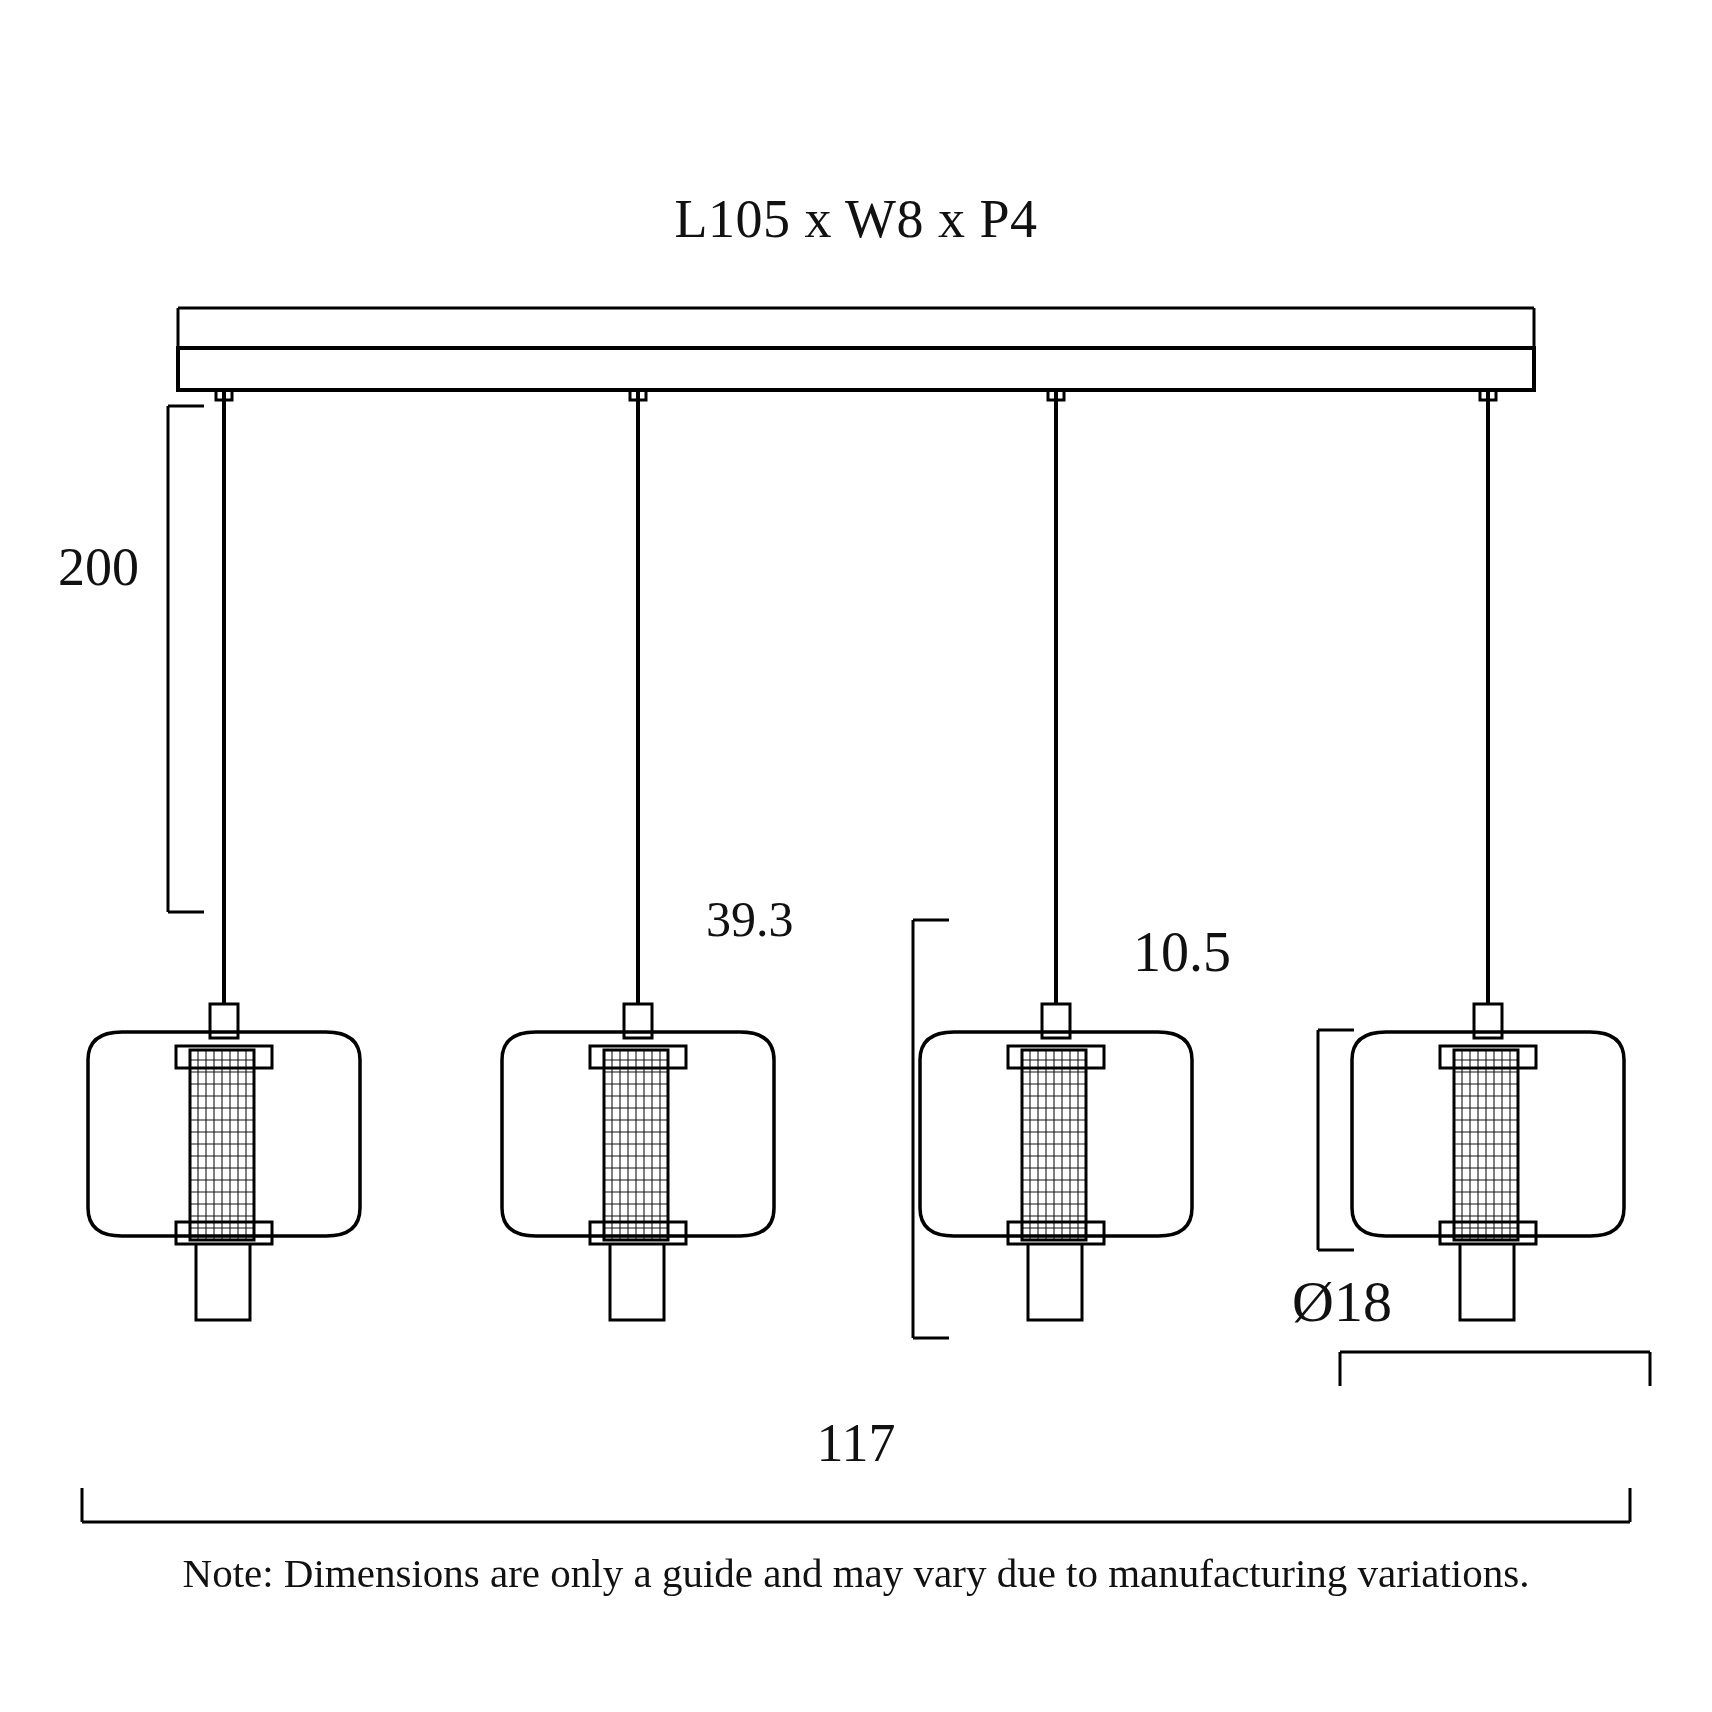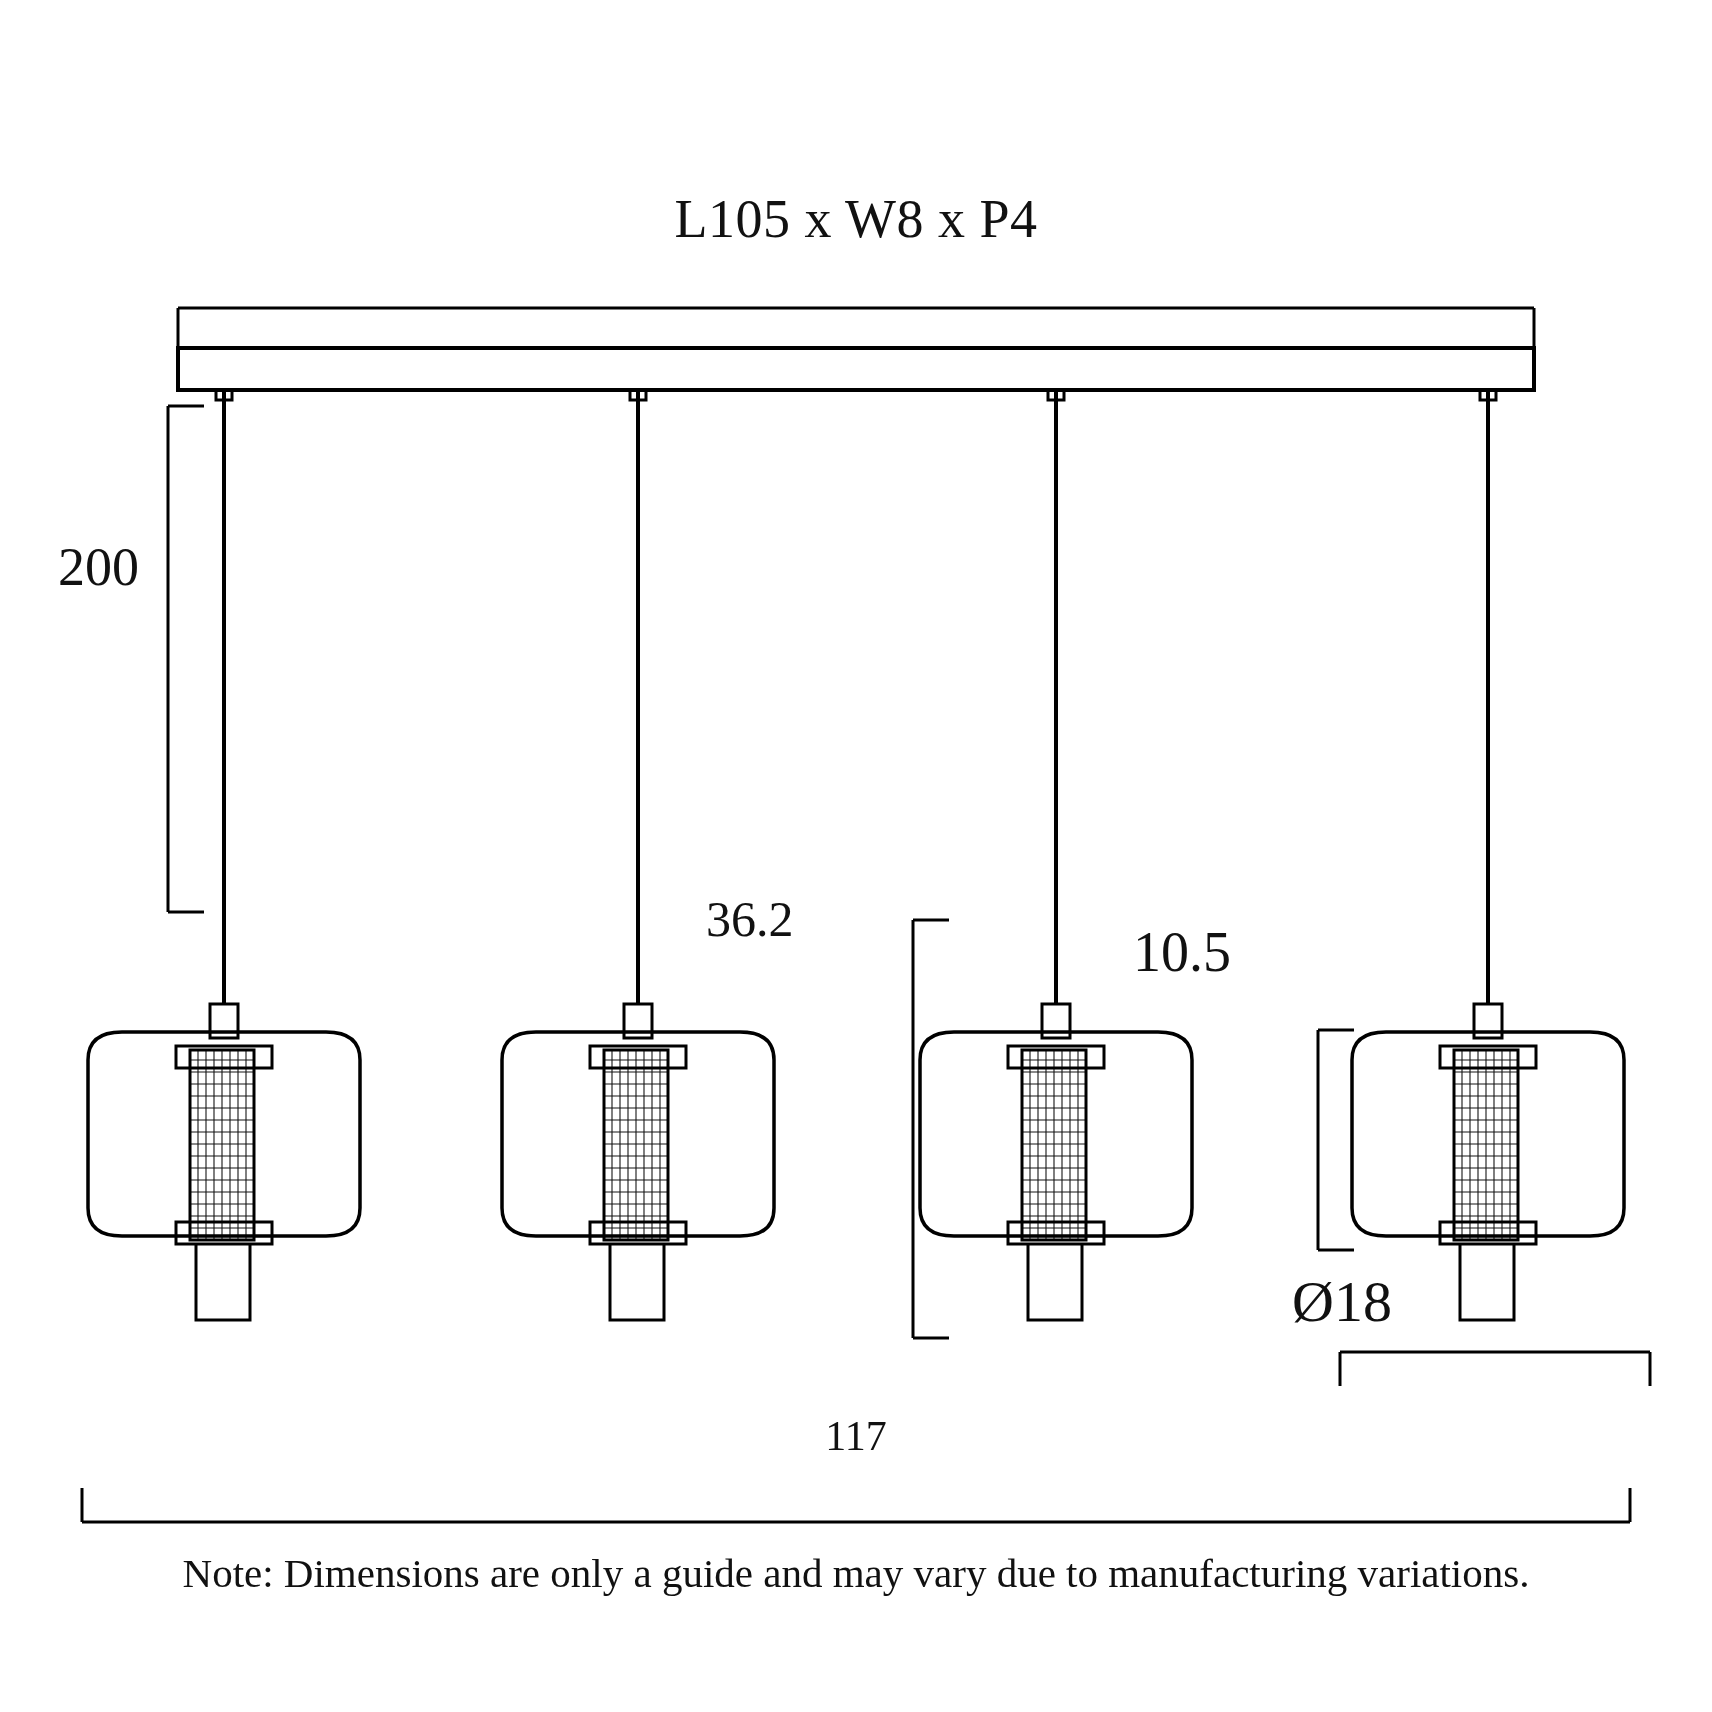--- a/index.html
+++ b/index.html
@@ -59,21 +59,21 @@
   #dim-d18 {
     left: 1292px;
     top: 1268px;
     font-size: 58px;
   }
   #dim-117 {
     left: 0;
     top: 1412px;
     width: 1712px;
     text-align: center;
-    font-size: 42px;
+    font-size: 54px;
   }
   #note-text {
     left: 0;
     top: 1530px;
     width: 1712px;
     text-align: center;
     font-size: 41px;
     color: #111111;
     margin-top: 19px;
   }
@@ -273,19 +273,19 @@
         <line x1="82" y1="1522" x2="1630" y2="1522"></line>
         <line x1="82" y1="1522" x2="82" y2="1488"></line>
         <line x1="1630" y1="1522" x2="1630" y2="1488"></line>
       </g>
 
     </g>
   </svg>
 
   <div class="dim-text" id="title-text">L105 x W8 x P4</div>
   <div class="dim-text" id="dim-200">200</div>
-  <div class="dim-text" id="dim-274">36.2</div>
+  <div class="dim-text" id="dim-274">39.3</div>
   <div class="dim-text" id="dim-105">10.5</div>
   <div class="dim-text" id="dim-d18">Ø18</div>
   <div class="dim-text" id="dim-117">117</div>
   <div class="dim-text" id="note-text">Note: Dimensions are only a guide and may vary due to manufacturing variations.</div>
 
 </div>
 
 </body></html>

